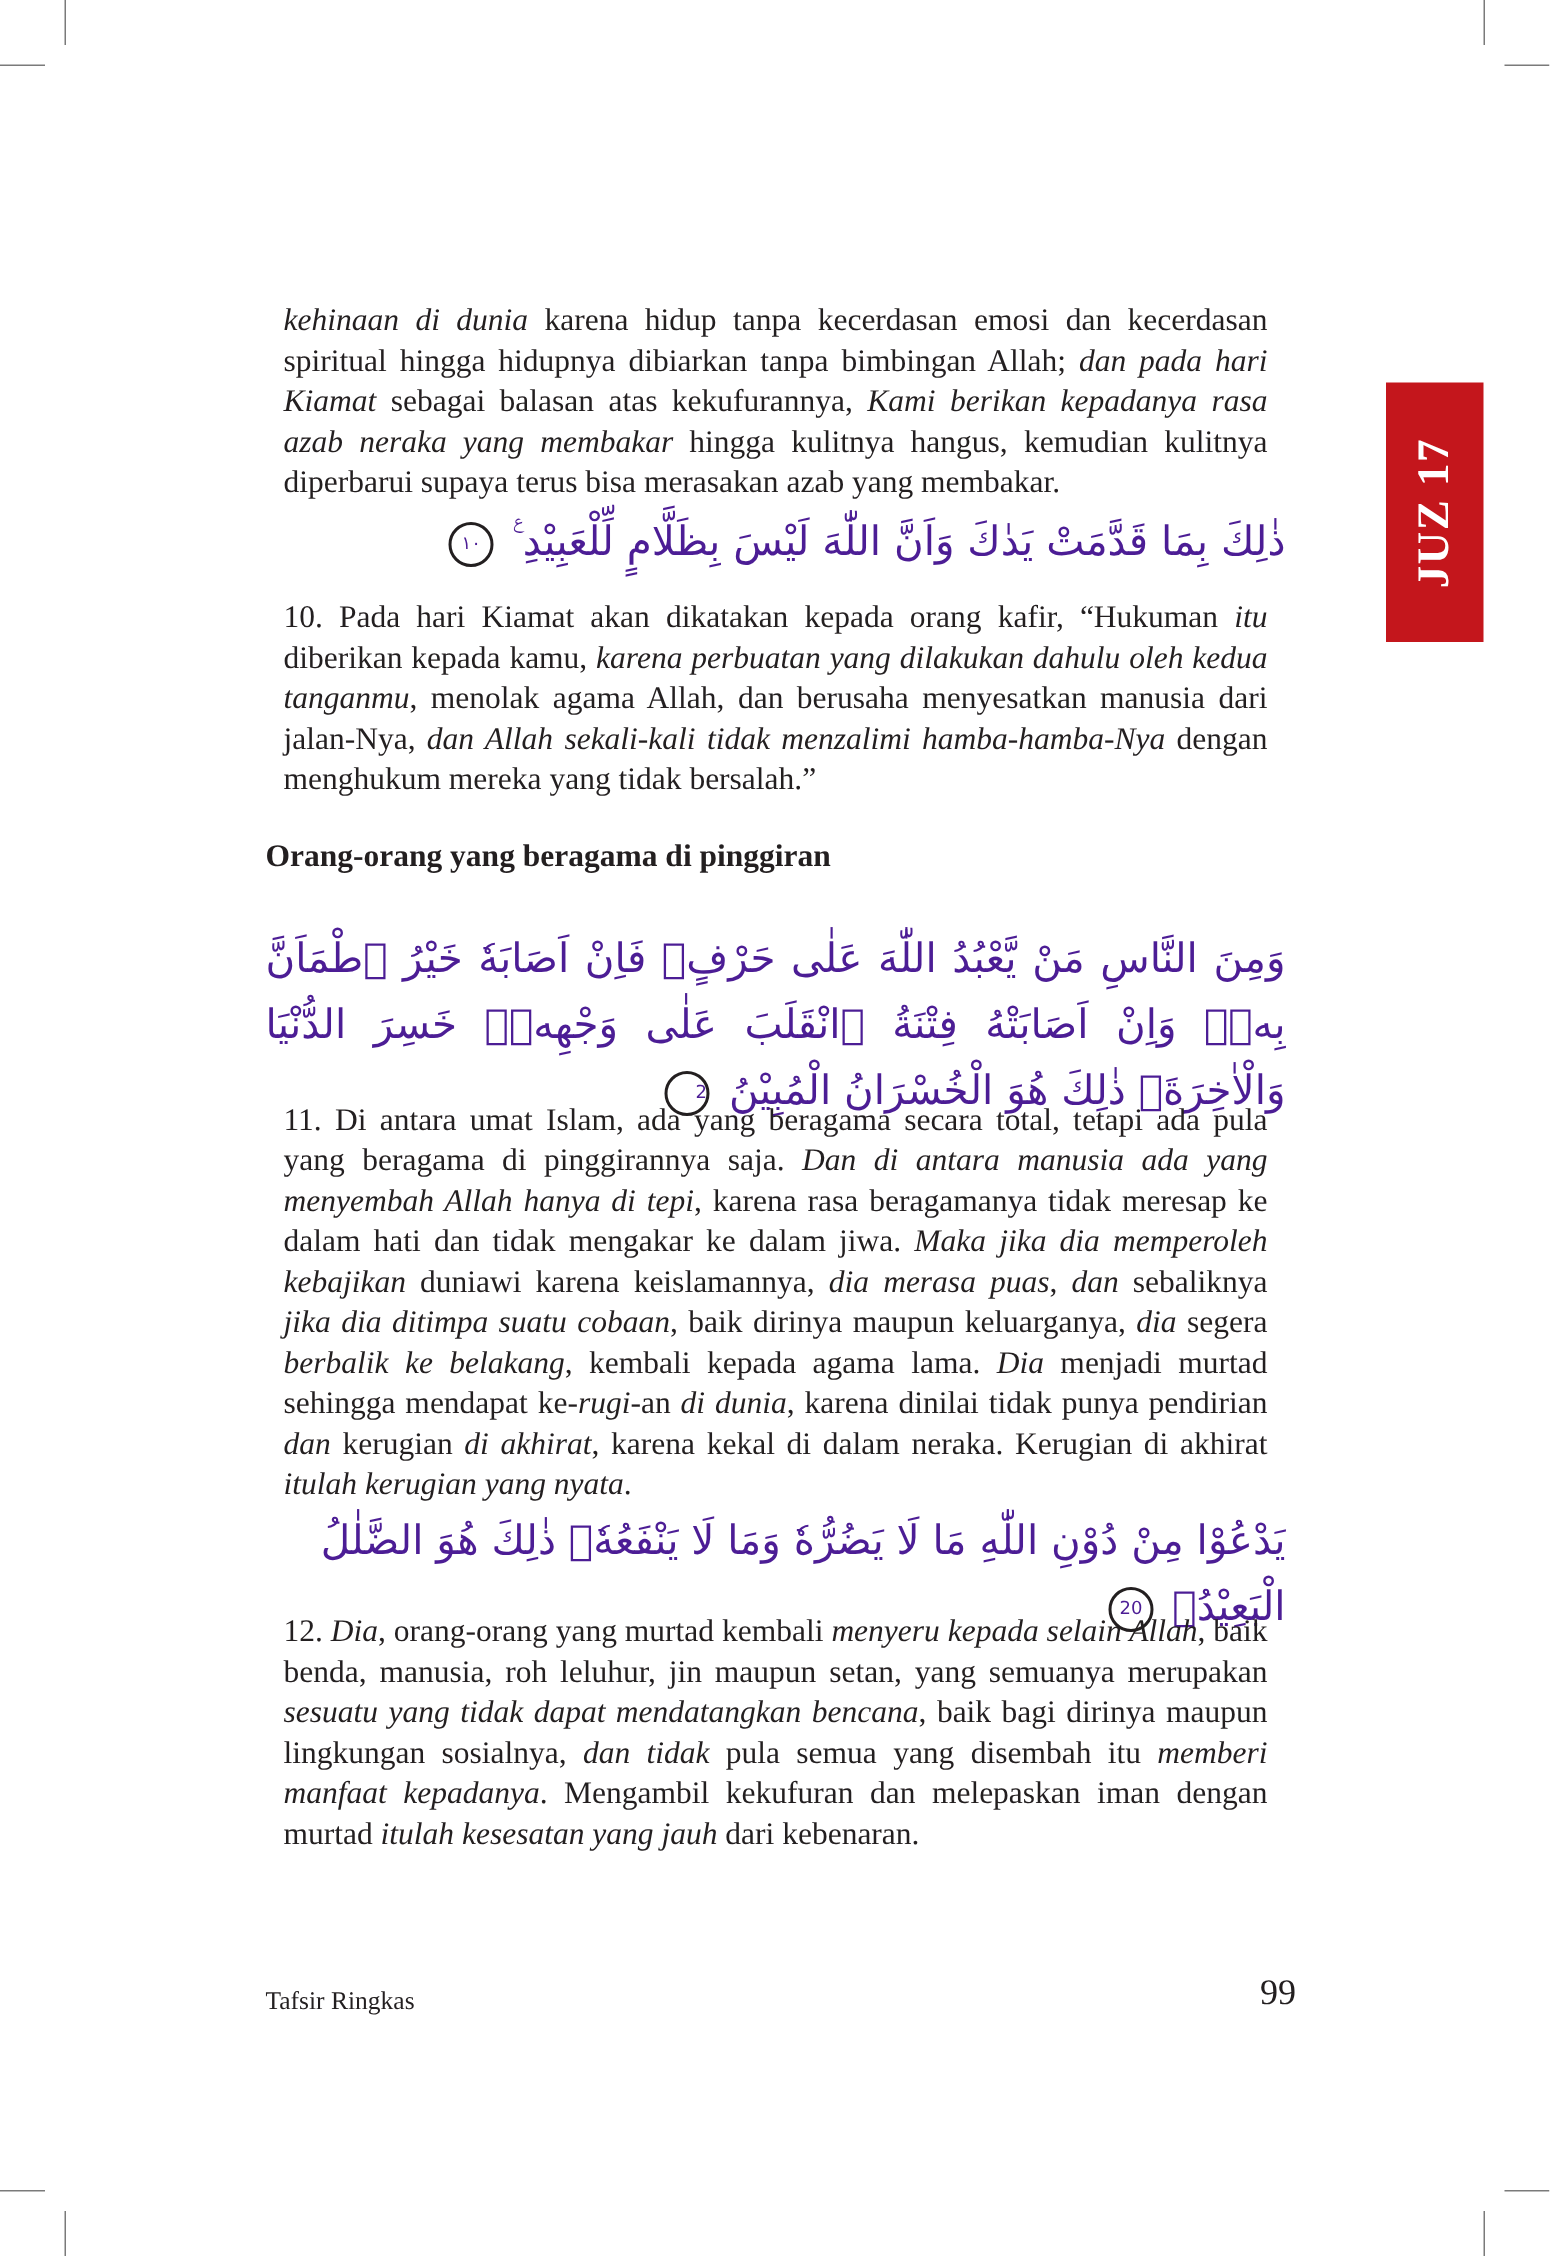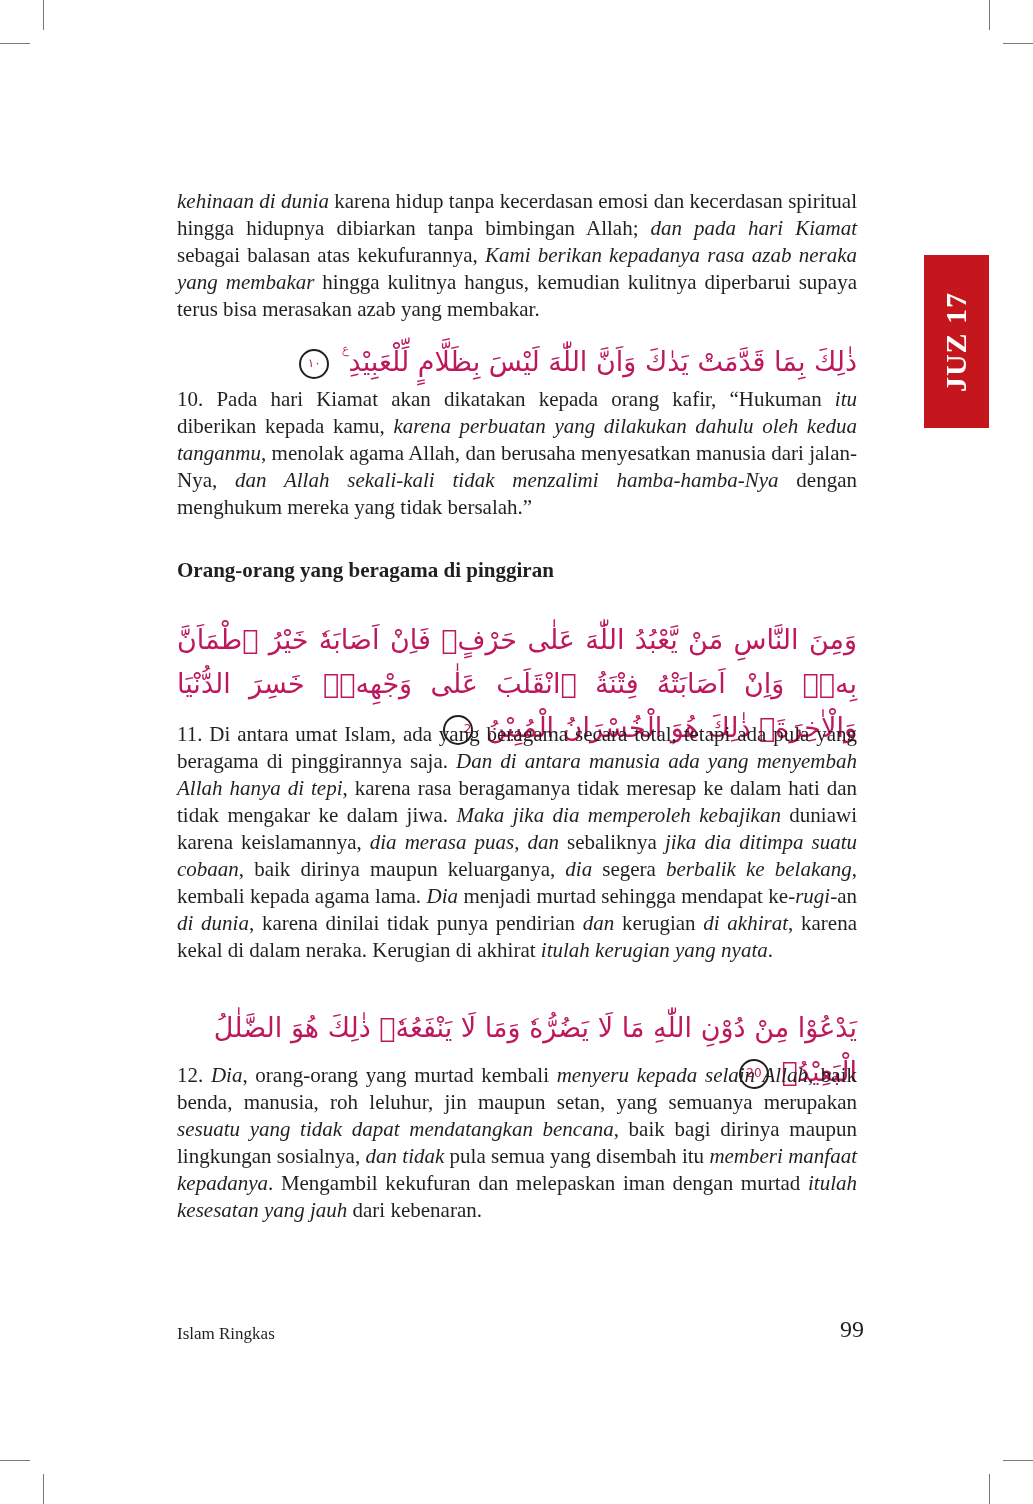--- a/index.html
+++ b/index.html
@@ -17,27 +17,27 @@
     background: #c4161c; display: flex; align-items: center; justify-content: center;
   }
   .juz-tab span {
     display: inline-block; transform: rotate(-90deg); white-space: nowrap;
     color: #ffffff; font-weight: bold; font-size: 30px; letter-spacing: 1px;
     font-family: "Liberation Serif", "DejaVu Serif", serif;
   }
 
   .column { position: absolute; left: 177px; width: 680px; }
   .para {
-    margin: 0; font-size: 21px; line-height: 27px; text-align: justify;
+    margin: 12px; font-size: 21px; line-height: 27px; text-align: justify;
     hyphens: manual;
   }
   .para i { font-style: italic; }
   .ayah {
     direction: rtl; text-align: right; font-family: "DejaVu Sans", sans-serif;
-    font-size: 27px; line-height: 44px; color: #be185d; margin: 0;
+    font-size: 27px; line-height: 44px; color: #4c1d95; margin: 0;
   }
   .ayah-num {
     display: inline-block; width: 26px; height: 26px; border: 2px solid #231f20;
     border-radius: 50%; font-size: 12px; line-height: 24px; text-align: center;
     vertical-align: middle; margin: 0 4px; direction: ltr; font-family: "DejaVu Sans", sans-serif;
   }
   .heading {
     margin: 0; font-weight: bold; font-size: 21px; line-height: 27px;
   }
   .footer-left { position: absolute; left: 177px; top: 1324px; font-size: 17px; }
@@ -93,14 +93,14 @@
   <p class="ayah">
     <span>يَدْعُوْا مِنْ دُوْنِ اللّٰهِ مَا لَا يَضُرُّهٗ وَمَا لَا يَنْفَعُهٗۗ ذٰلِكَ هُوَ الضَّلٰلُ الْبَعِيْدُۚ</span>
     <span class="ayah-num">20</span>
   </p>
 </div>
 
 <div class="column" style="top:1062px;">
   <p class="para"><span>12. </span><i>Dia</i><span>, orang-orang yang murtad kembali </span><i>menyeru kepada selain Allah</i><span>, baik benda, manusia, roh leluhur, jin maupun setan, yang semuanya merupakan </span><i>sesuatu yang tidak dapat mendatangkan bencana</i><span>, baik bagi dirinya maupun lingkungan sosialnya, </span><i>dan tidak</i><span> pula semua yang di­sembah itu </span><i>memberi manfaat kepadanya</i><span>. Mengambil kekufuran dan me­lepaskan iman dengan murtad </span><i>itulah kesesatan yang jauh</i><span> dari kebenaran.</span></p>
 </div>
 
-<div class="footer-left">Islam Ringkas</div>
+<div class="footer-left">Tafsir Ringkas</div>
 <div class="footer-right">99</div>
 
 </body></html>

